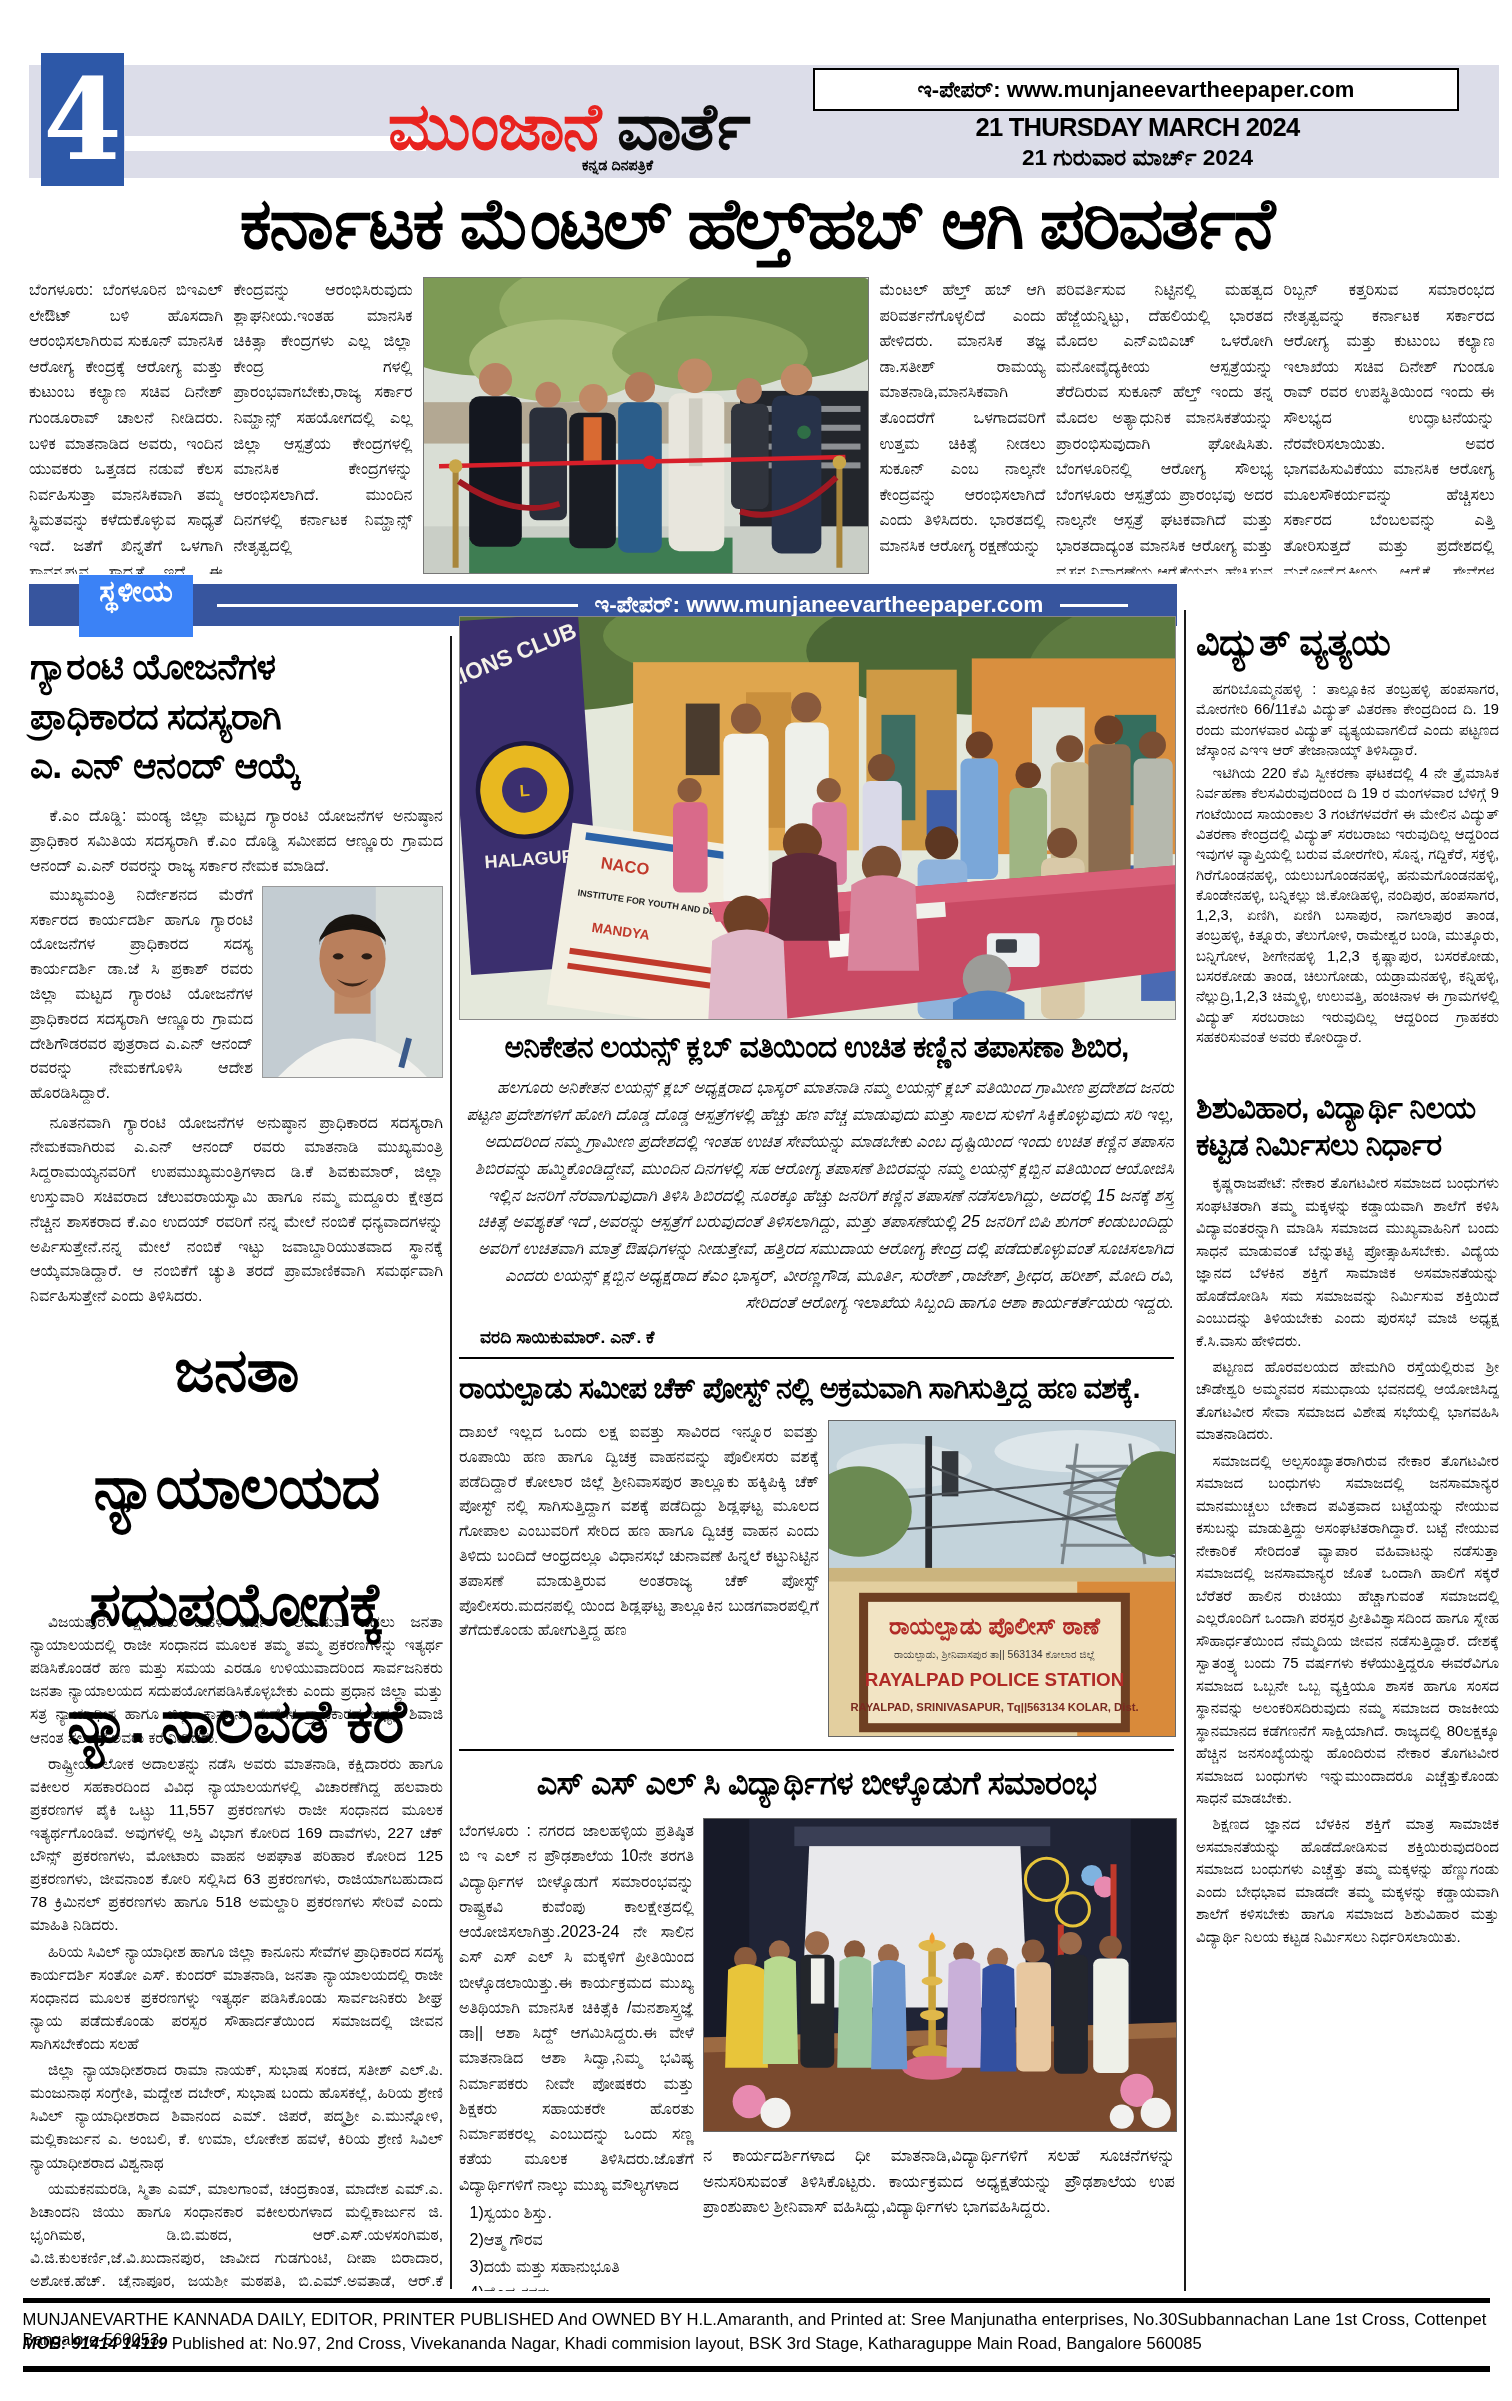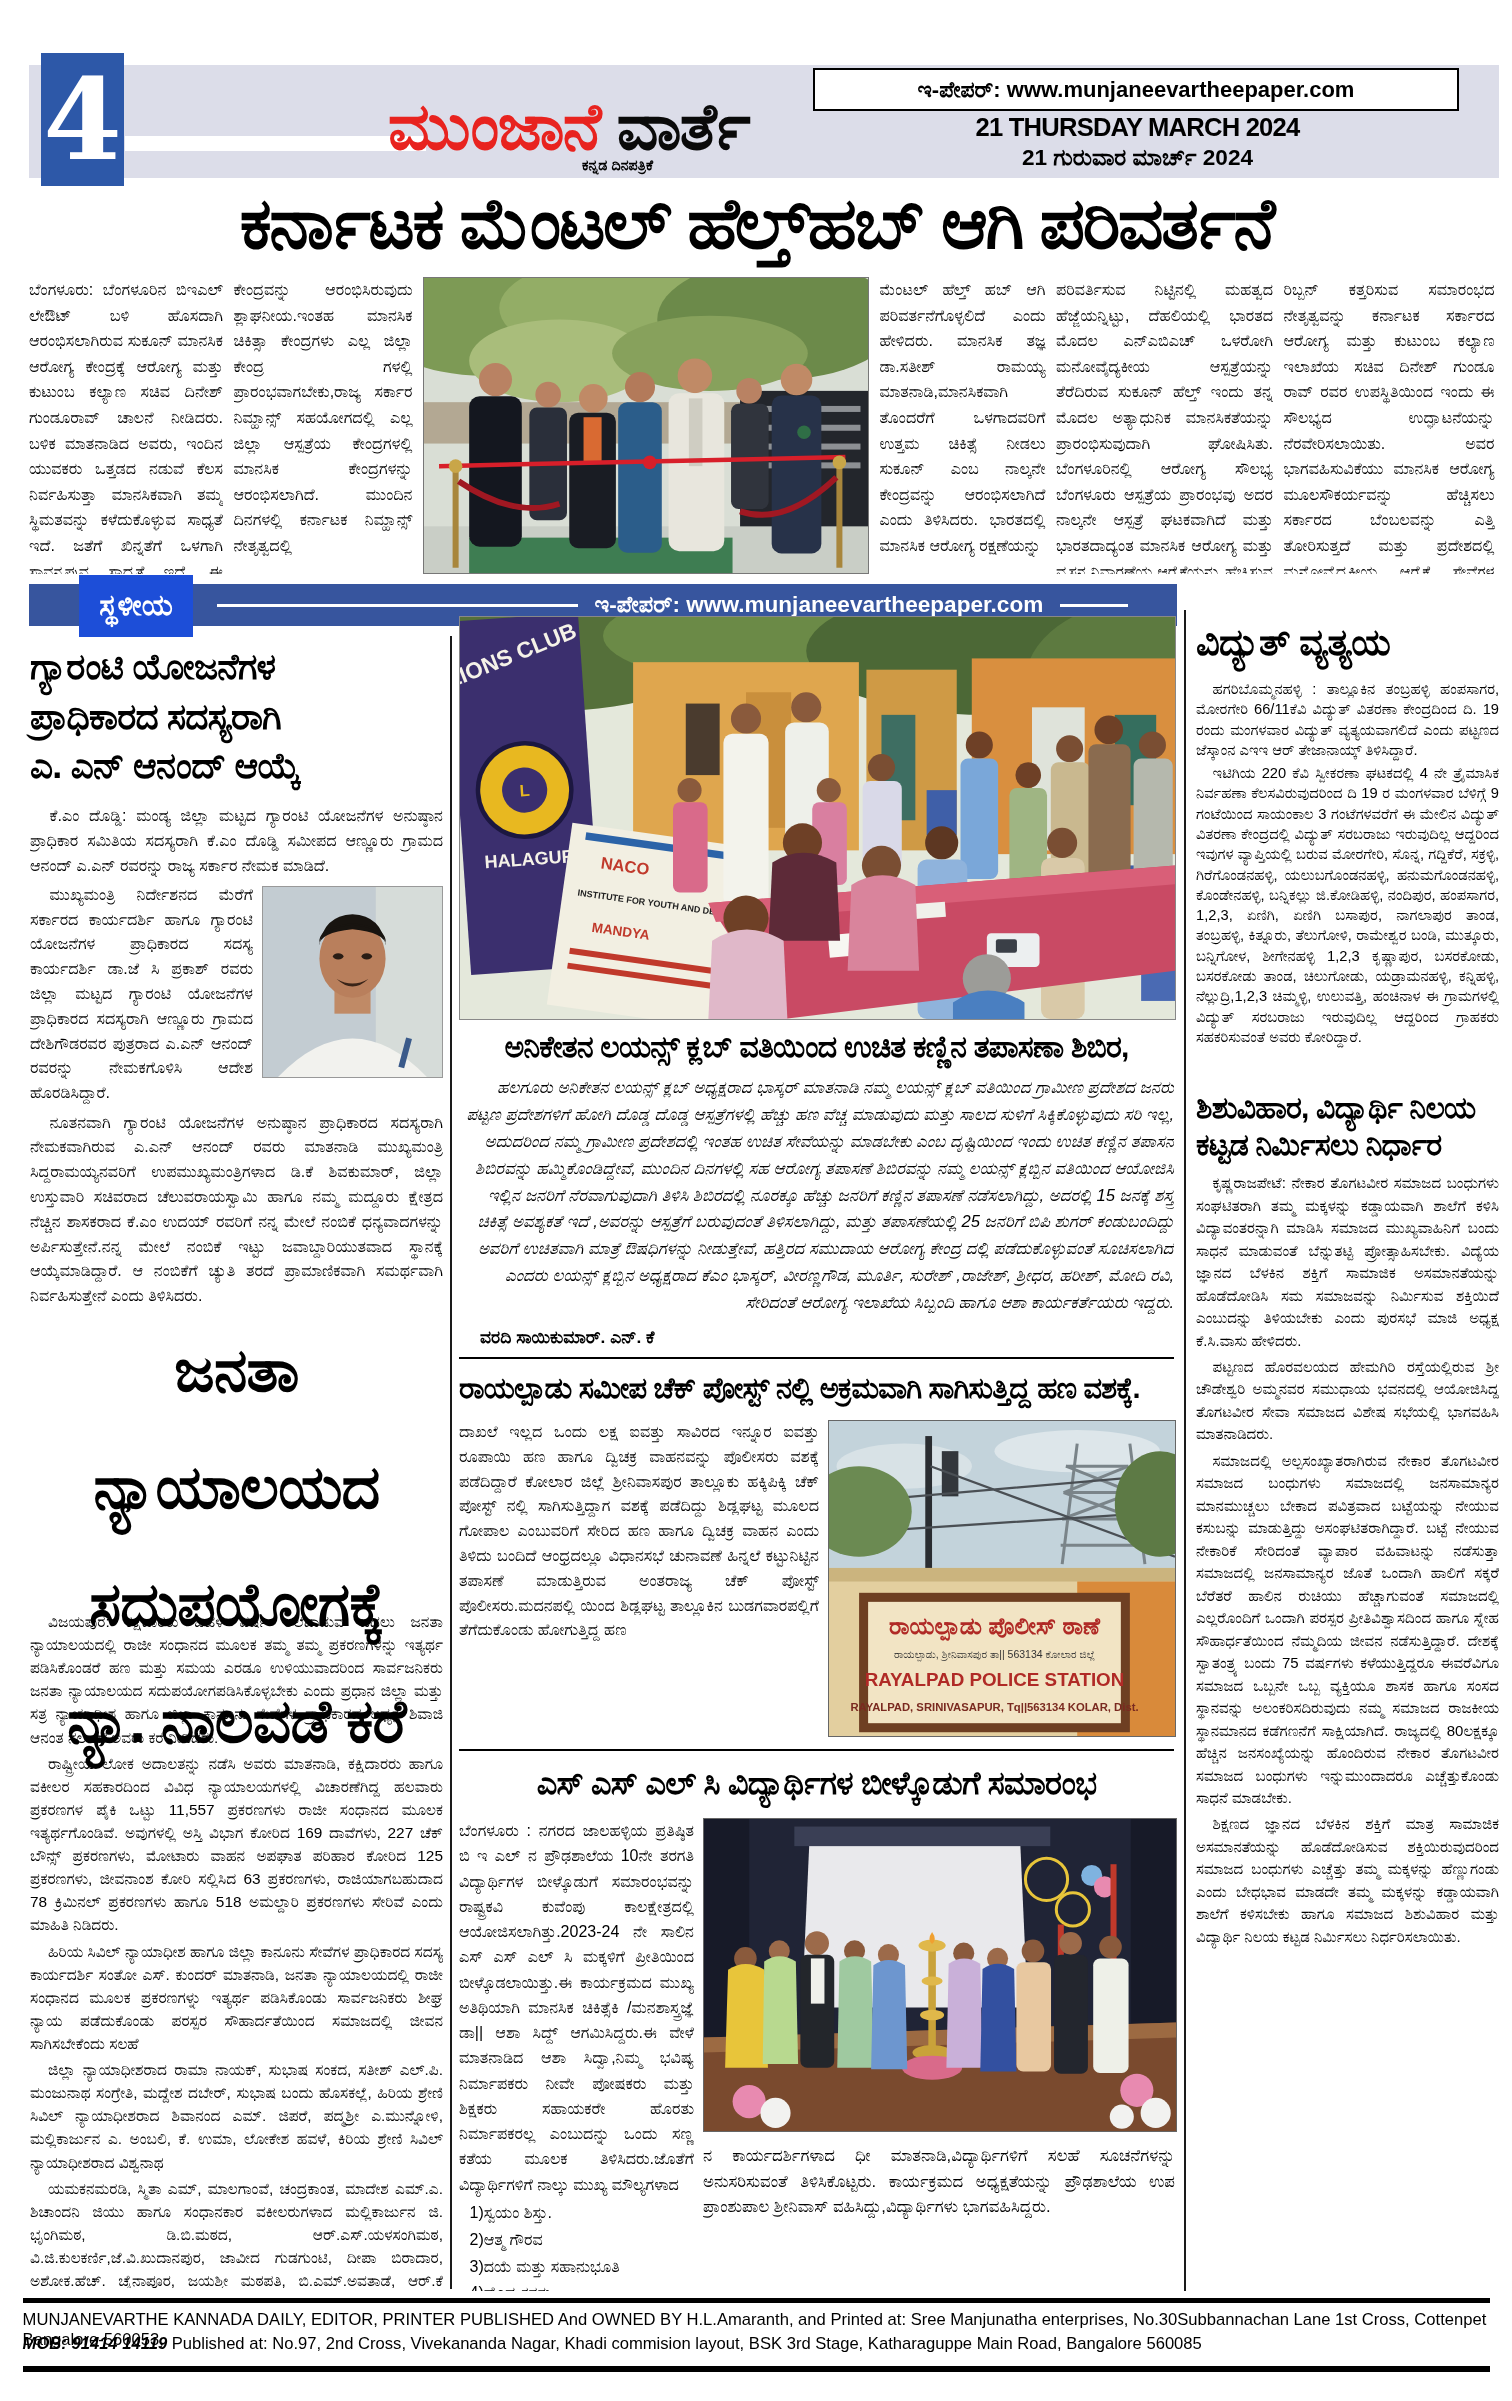--- a/index.html
+++ b/index.html
@@ -42,22 +42,22 @@
   .lead-c4{width:217px;}
   .lead-c5{width:211px;}
 
   
   .section-bar{left:29px;top:584px;width:1148px;height:42px;background:#37559e;
                display:flex;align-items:center;color:#fff;}
   .bar-line{height:3px;background:#fff;flex:0 0 auto;}
   .bar-line.l1{margin-left:188px;width:361px;}
   .bar-line.l2{width:68px;}
   .bar-text{font-size:22.6px;font-weight:bold;padding:0 16.6px;white-space:nowrap;}
-  .local-box{left:79px;top:575px;width:114px;height:62px;background:#1d4ed8;
-             display:flex;align-items:center;justify-content:center;}
+  .local-box{left:79px;top:575px;width:114px;height:62px;background:#3b82f6;
+             display:flex;justify-content:center;}
   .local-box span{color:#fff;font-size:29px;font-weight:900;}
 
   
   .vrule{background:#1a1a1a;}
   .vr1{left:450px;top:636px;width:1.5px;height:1653px;}
   .vr2{left:1184px;top:610px;width:2.3px;height:1681px;}
 
   
   .g-headline{left:30px;top:642px;width:413px;font-size:36px;font-weight:900;line-height:1.38;letter-spacing:-0.8px;}
   .g-body{left:30px;top:804px;width:413px;height:506px;font-size:16px;line-height:1.55;}

